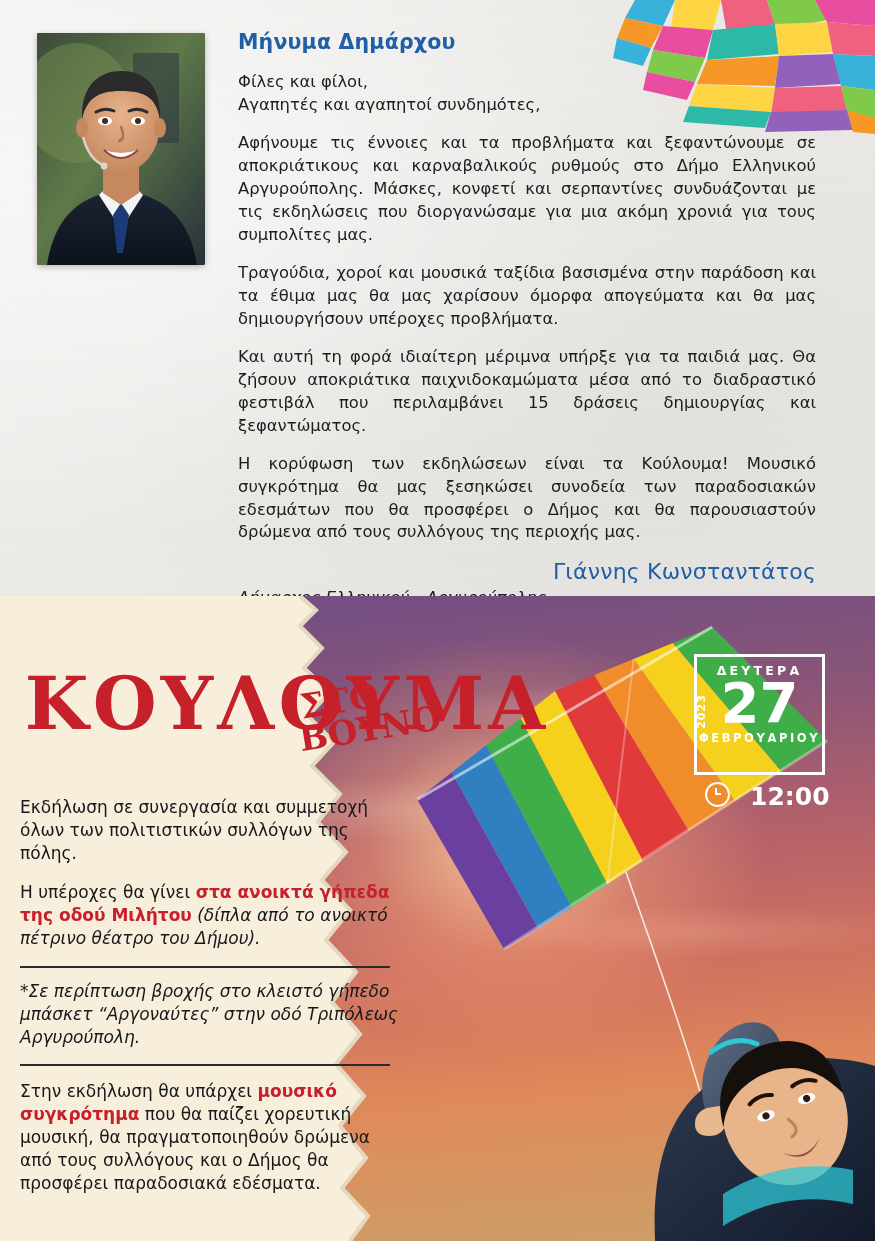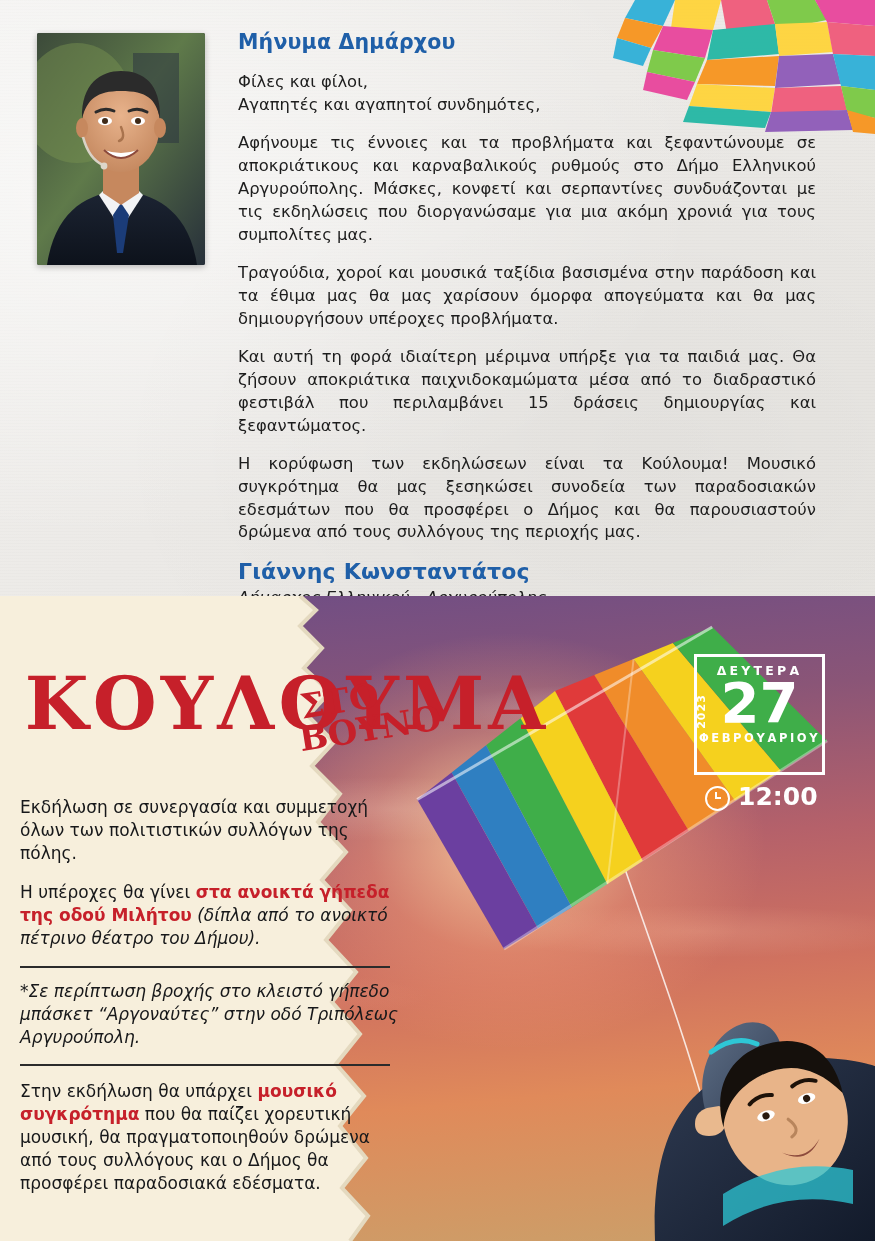--- a/index.html
+++ b/index.html
@@ -56,22 +56,22 @@
     font-size:20.5px;font-weight:bold;color:#1f5fa8;
     margin:0 0 17px 0;letter-spacing:.2px;
   }
   .msg p{
     margin:0 0 15px 0;
     font-size:16.4px;line-height:1.40;color:#1d1d1d;
     text-align:justify;
   }
   .msg p.nojust{text-align:left;}
   .sign-name{
-    font-size:22px;font-weight:bold;color:#1f5fa8;
-    margin:14px 0 3px 0;letter-spacing:.2px;
+    font-size:22px;font-weight:normal;color:#1f5fa8;
+    margin:14px 0 3px 0;letter-spacing:.2px;text-align:right;
   }
   .sign-role{
     font-size:15.5px;color:#1f5fa8;font-style:italic;margin:0;
   }
 
   
   .bottom-section{
     position:absolute;left:0;top:596px;width:875px;height:645px;
     overflow:hidden;
   }
@@ -152,21 +152,21 @@
   .badge .mon{
     font-size:11.5px;letter-spacing:2.6px;font-weight:bold;margin-top:2px;
   }
   .badge .yr{
     position:absolute;left:-13px;top:48px;font-size:11px;font-weight:bold;
     transform:rotate(-90deg);letter-spacing:1px;
   }
   .time{
     position:absolute;left:705px;top:186px;width:120px;
     color:#fff;font-size:25px;font-weight:bold;
-    display:flex;align-items:flex-end;gap:8px;
+    display:flex;align-items:flex-start;gap:20px;
   }
   .time .clock{
     width:21px;height:21px;border:2.4px solid #fff;border-radius:50%;
     position:relative;flex:0 0 auto;
   }
   .time .clock:before{content:"";position:absolute;left:7.5px;top:3.5px;width:2px;height:7px;background:#fff;}
   .time .clock:after{content:"";position:absolute;left:8px;top:9px;width:6px;height:2px;background:#fff;}
 </style>
 </head>
 <body>

